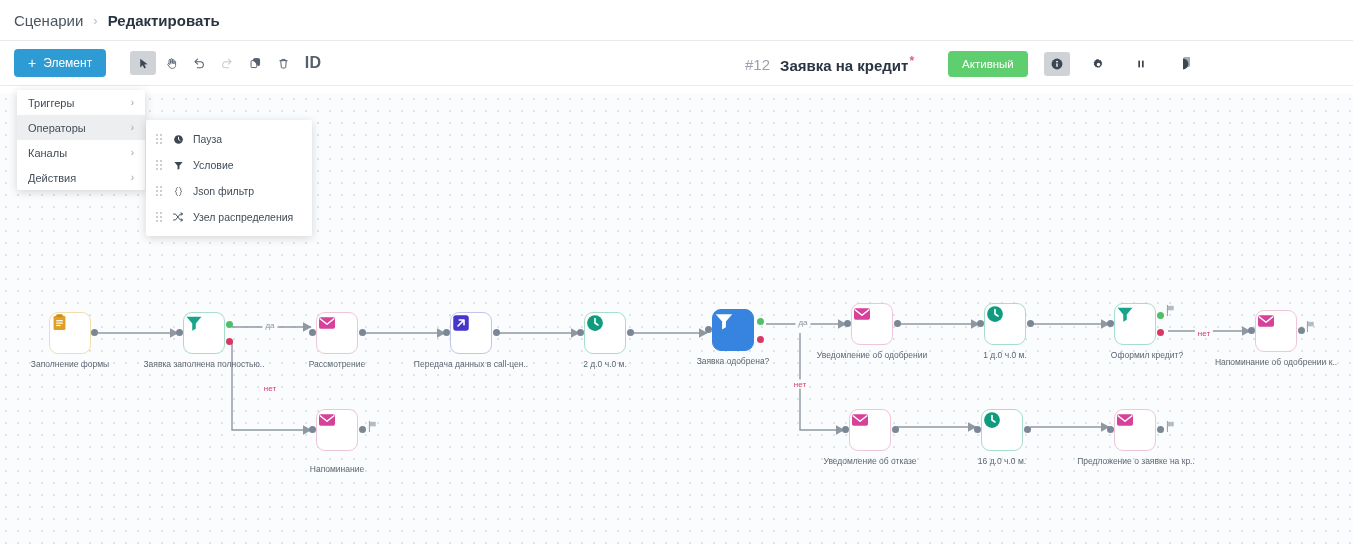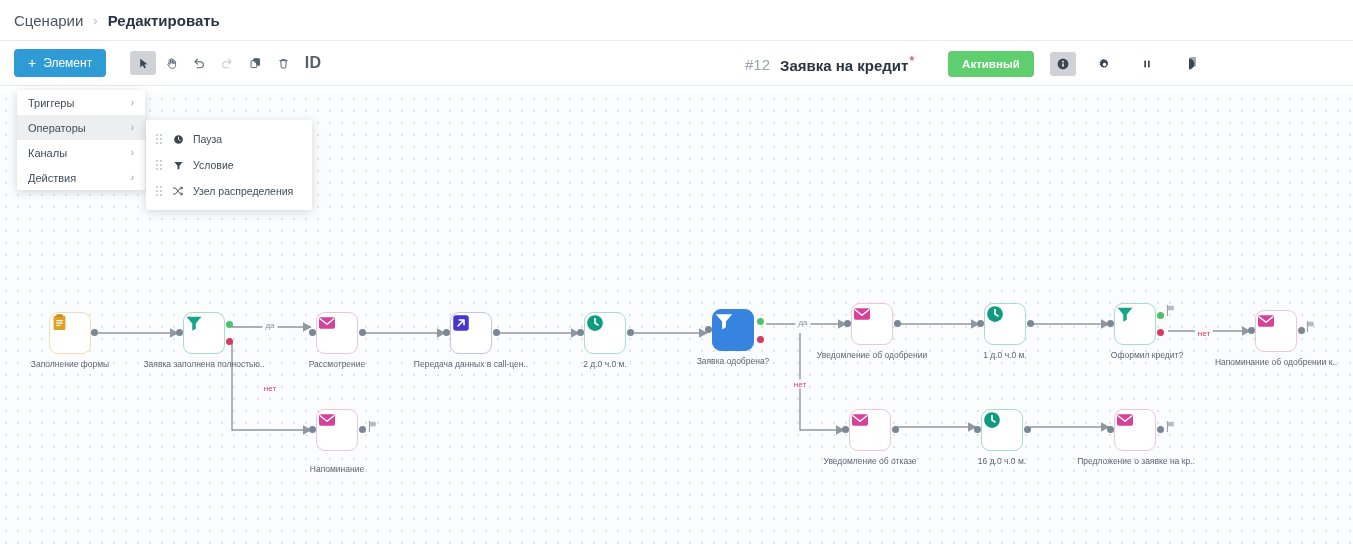--- a/index.html
+++ b/index.html
@@ -71,21 +71,20 @@
   .scn-name { font-size: 15px; font-weight: bold; color: #2a3442; position: relative; }
   .scn-star { color: #e05d7a; font-size: 12px; vertical-align: super; margin-left: 1px; }
   .badge-active {
     background: #5ece6f; color: #ffffff;
     border-radius: 4px;
     height: 26px; padding: 0 14px;
     display: flex; align-items: center;
     font-size: 11.5px;
     margin-left: 24px;
     cursor: pointer;
-    font-weight: bold;
   }
   .rt-btn {
     width: 26px; height: 24px;
     display: flex; align-items: center; justify-content: center;
     border-radius: 3px; color: #3c4752; cursor: pointer; margin-left: 6px;
   }
   .rt-btn.active { background: #cfd3d8; }
 
   
   .canvas {
@@ -530,20 +529,36 @@
   <div class="mi2">
     <span class="grip">
         <i></i>
         <i></i>
         <i></i>
         <i></i>
         <i></i>
         <i></i>
       </span>
     <span class="mic">
+        <svg width="11" height="11" viewBox="0 0 16 16">
+          <path d="M6.4 2.2c-1.6 0-1.6 2.3-1.6 3.3s-.4 2.5-1.6 2.5c1.2 0 1.6 1.5 1.6 2.5s0 3.3 1.6 3.3M9.6 2.2c1.6 0 1.6 2.3 1.6 3.3s.4 2.5 1.6 2.5c-1.2 0-1.6 1.5-1.6 2.5s0 3.3-1.6 3.3" fill="none" stroke="#3c4752" stroke-width="1.1" stroke-linecap="round"></path>
+        </svg>
+      </span>
+    <span>Json фильтр</span>
+  </div>
+  <div class="mi2">
+    <span class="grip">
+        <i></i>
+        <i></i>
+        <i></i>
+        <i></i>
+        <i></i>
+        <i></i>
+      </span>
+    <span class="mic">
         <svg width="12" height="12" viewBox="0 0 16 16">
           <path d="M2 4h2.6L11 12h2.6M2 12h2.6L11 4h2.6" fill="none" stroke="#3c4752" stroke-width="1.2" stroke-linecap="round"></path>
           <path d="M12 2.4L14.2 4 12 5.6M12 10.4l2.2 1.6-2.2 1.6" fill="none" stroke="#3c4752" stroke-width="1.2" stroke-linecap="round" stroke-linejoin="round"></path>
         </svg>
       </span>
     <span>Узел распределения</span>
   </div>
 </div>
 
 </body></html>

